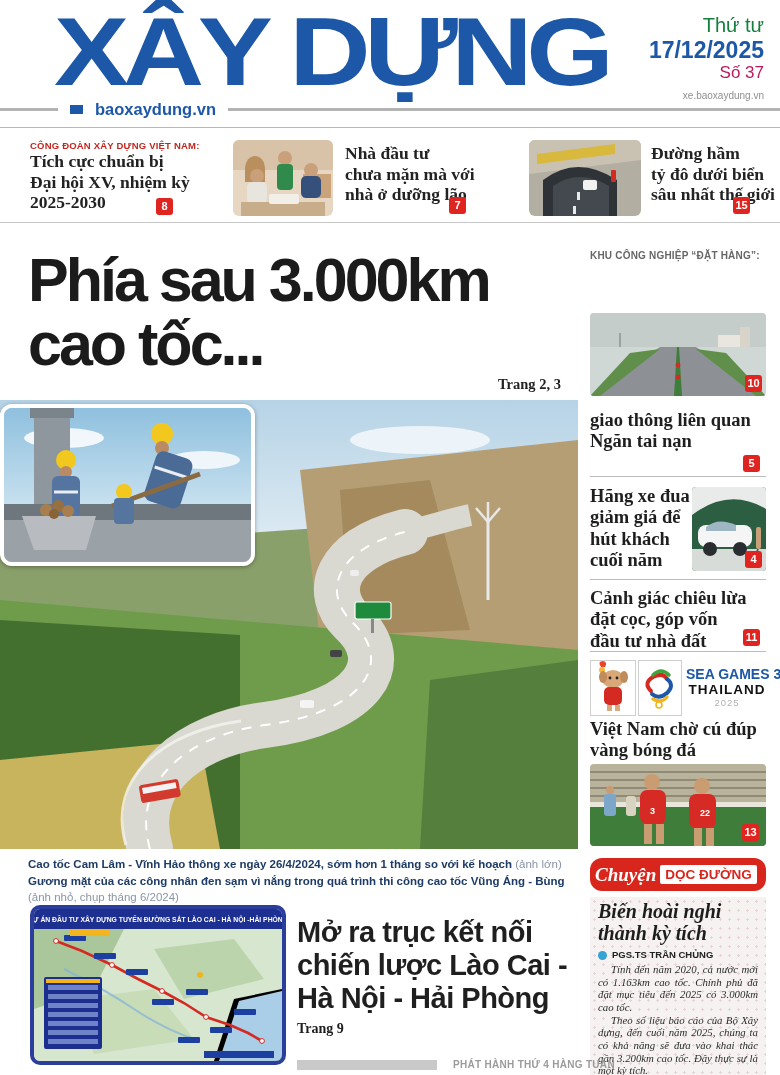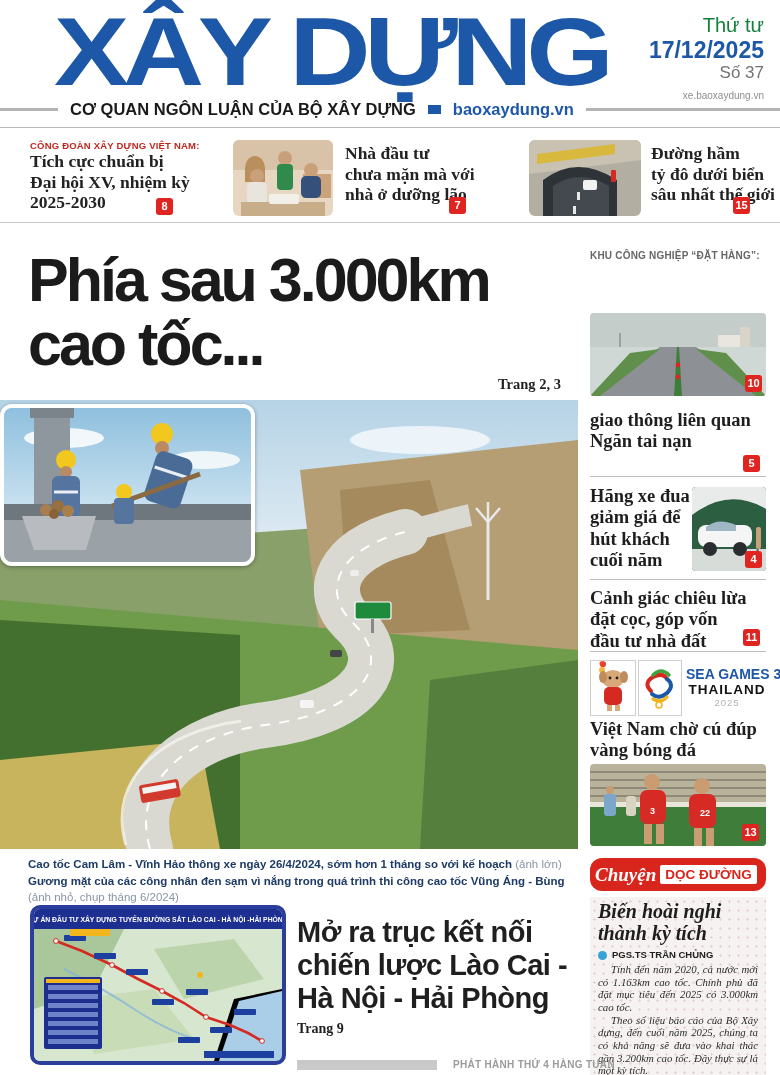--- a/index.html
+++ b/index.html
@@ -5,21 +5,21 @@
   html,body{margin:0;padding:0;background:#e9e9e9;}
   #page{position:relative;width:780px;height:1075px;background:#ffffff;overflow:hidden;
         font-family:"Liberation Sans",sans-serif;color:#1d1d1d;}
   .abs{position:absolute;}
   
   .logo{left:54px;top:6px;font-size:88px;font-weight:bold;color:#1c57a8;letter-spacing:-5px;
         line-height:0.95;transform:scale(1.28,1.10);transform-origin:left top;white-space:nowrap;}
   .dateblock{right:16px;top:14px;text-align:right;line-height:1.15;}
   .dateblock .wd{font-size:20px;color:#15803d;}
   .dateblock .dt{font-size:23px;font-weight:bold;color:#1c57a8;}
-  .dateblock .iss{font-size:17px;color:#737373;}
+  .dateblock .iss{font-size:17px;color:#be185d;}
   .dateblock .sm{font-size:10px;color:#8f8f8f;margin-top:7px;}
   .tagrow{left:0;right:0;top:100px;display:flex;align-items:center;gap:12px;}
   .tagrow .rule{height:3px;background:#b3b3b3;}
   .tagrow .rule.l{width:58px;}
   .tagrow .rule.r{flex:1;}
   .tagrow .tg{font-size:16.5px;font-weight:bold;color:#1a1a1a;white-space:nowrap;}
   .tagrow .dot{width:13px;height:9px;background:#1c57a8;}
   .tagrow .site{font-size:16.5px;font-weight:bold;color:#1c57a8;white-space:nowrap;}
   .hr1{left:0;right:0;top:127px;height:1px;background:#b9b9b9;}
   .hr2{left:0;right:0;top:222px;height:1px;background:#c7c7c7;}
@@ -99,21 +99,20 @@
 
   <div class="abs logo">XÂY DỰNG</div>
   <div class="abs dateblock">
     <div class="wd">Thứ tư</div>
     <div class="dt">17/12/2025</div>
     <div class="iss">Số 37</div>
     <div class="sm">xe.baoxaydung.vn</div>
   </div>
   <div class="abs tagrow">
     <div class="rule l"></div>
-    <div class="tg">CƠ QUAN NGÔN LUẬN CỦA BỘ XÂY DỰNG</div>
     <div class="dot"></div>
     <div class="site">baoxaydung.vn</div>
     <div class="rule r"></div>
   </div>
   <div class="abs hr1"></div>
 
   <div class="abs" style="left:30px;top:140px;width:195px;">
     <div class="kicker-red">CÔNG ĐOÀN XÂY DỰNG VIỆT NAM:</div>
     <div class="teaser-title">
       <span class="ln">Tích cực chuẩn bị</span>

